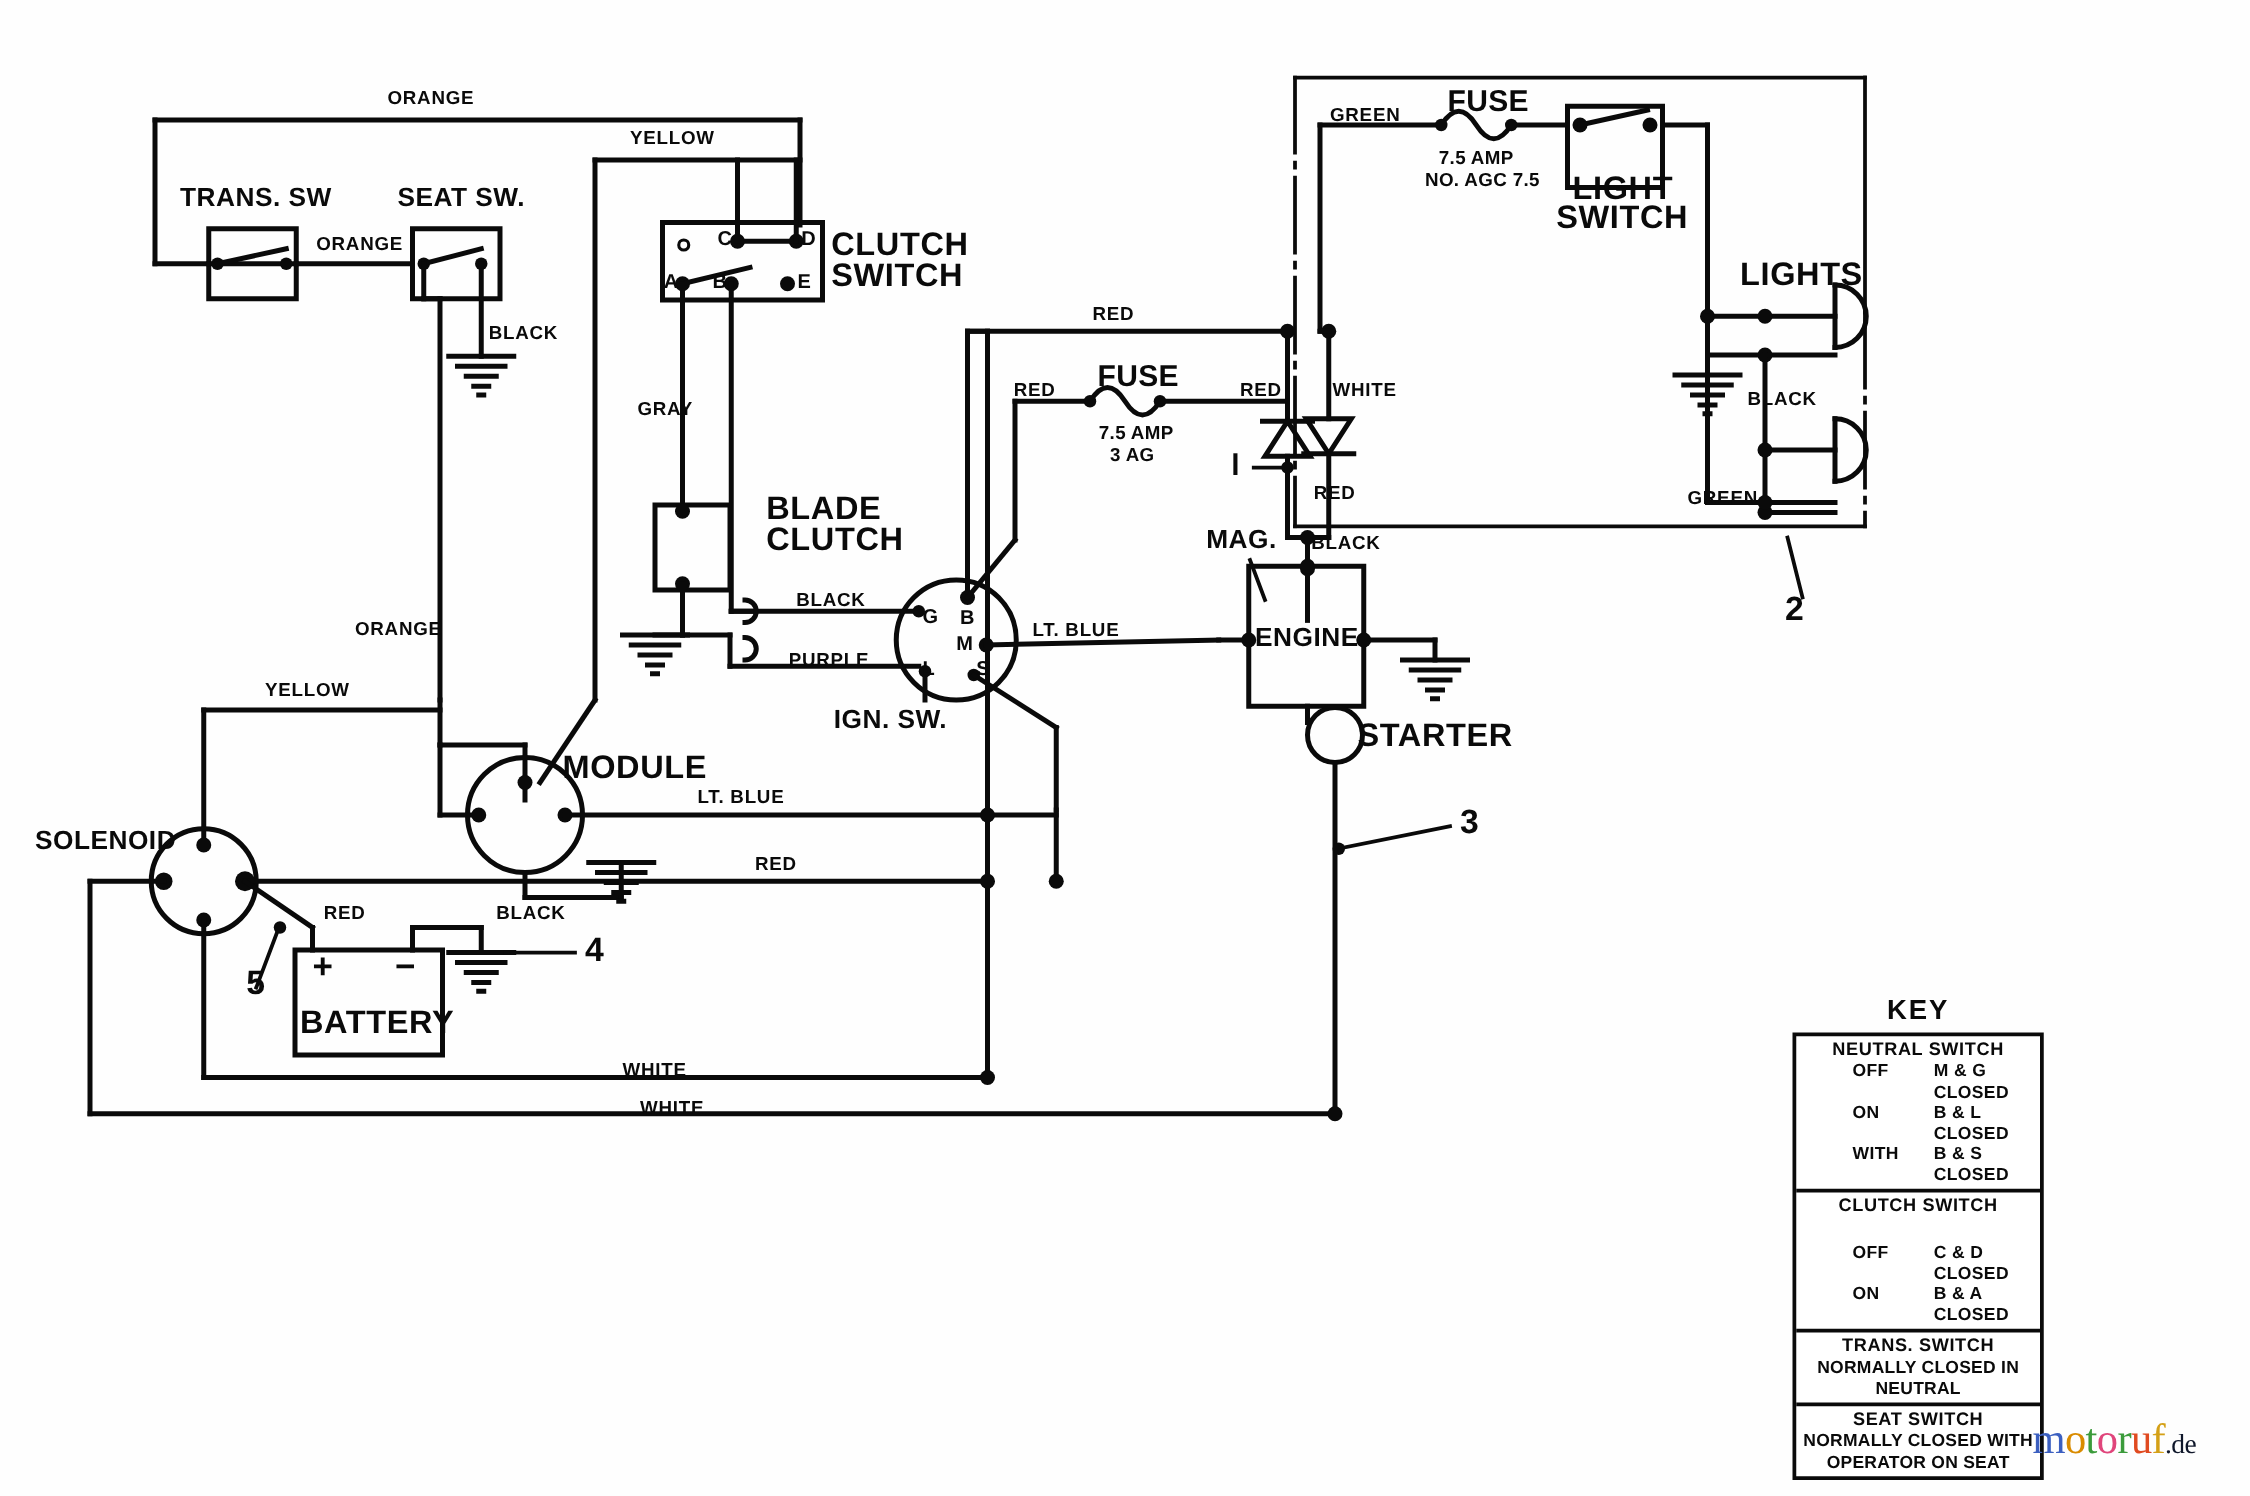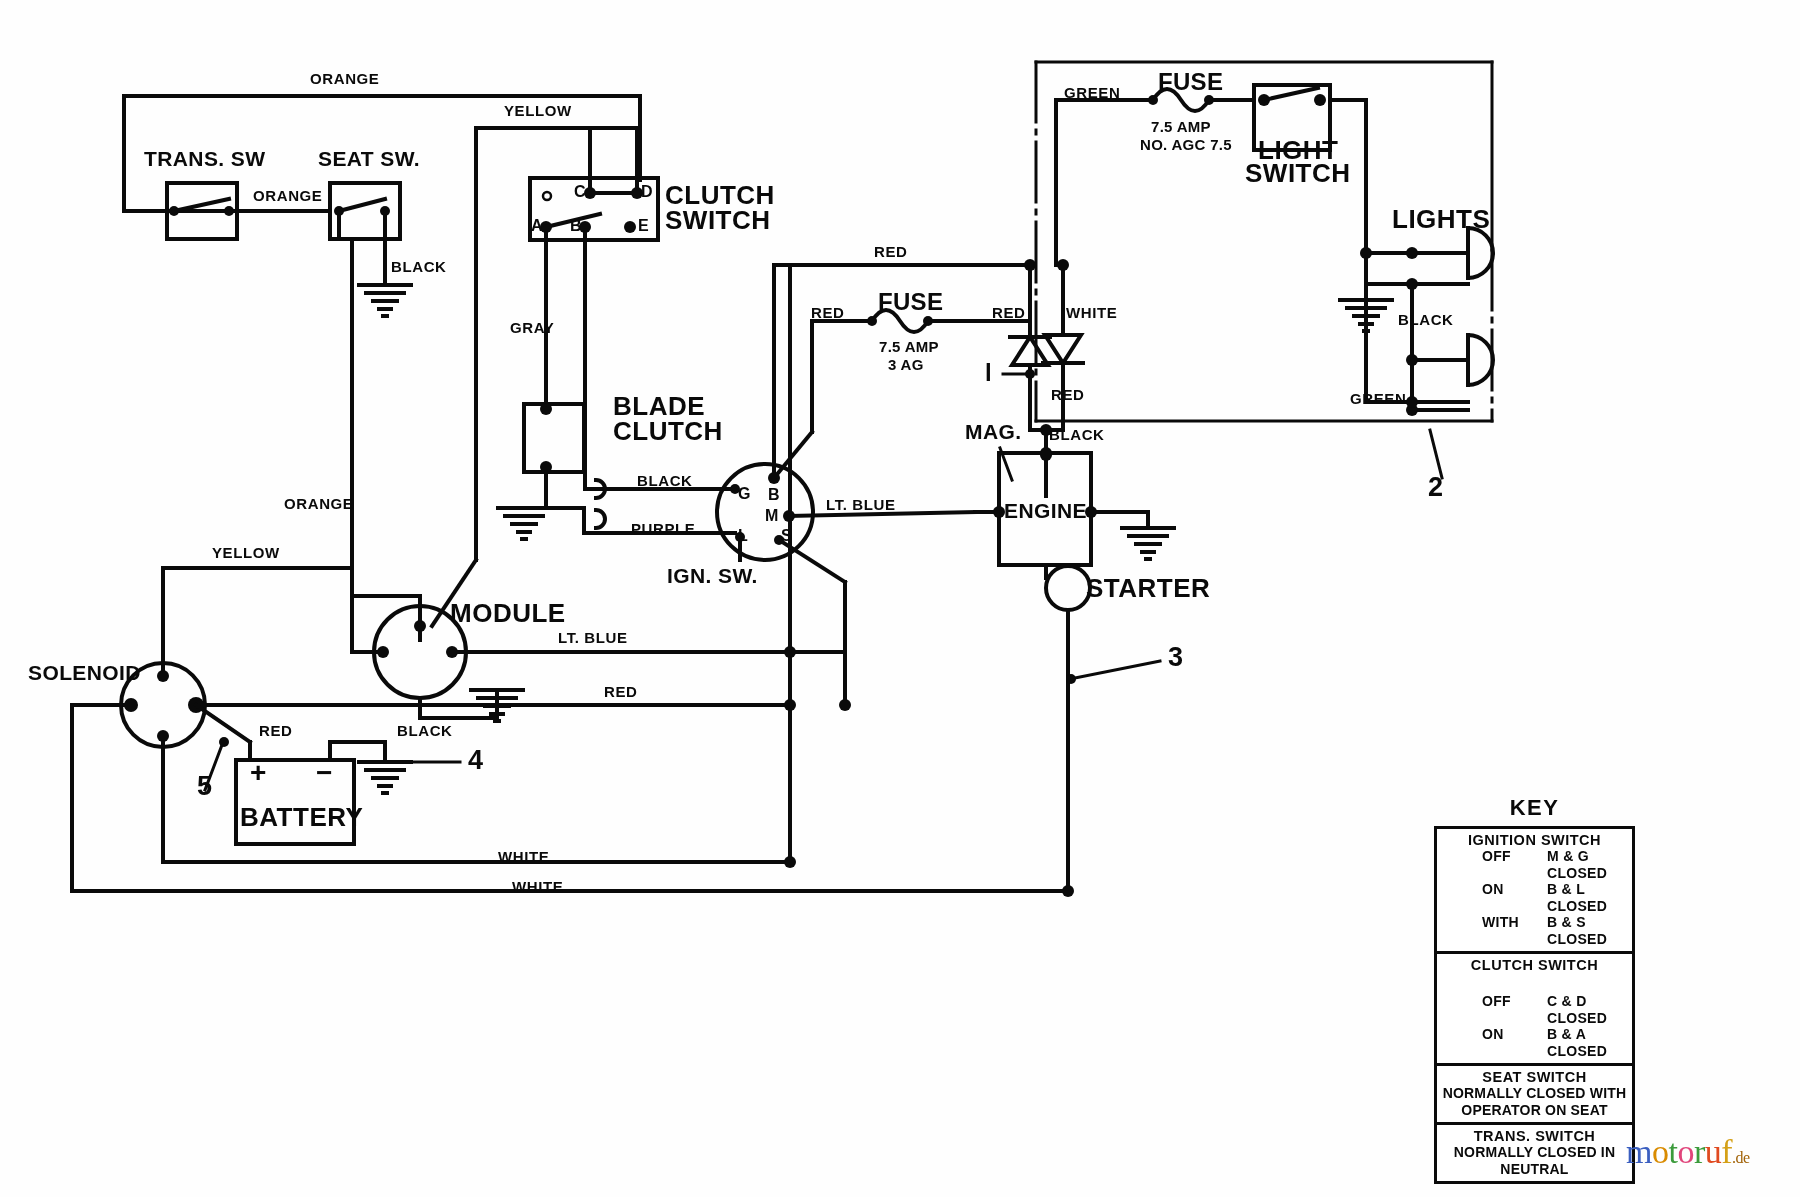--- a/index.html
+++ b/index.html
@@ -61,21 +61,21 @@
     letter-spacing:0.2px;line-height:1.18;
   }
 
   
   #wm{
     position:absolute;left:1626px;top:1133px;
     font-family:"Liberation Serif", serif;
     font-size:34px;letter-spacing:-0.5px;
   }
   #wm span{display:inline-block;}
-  #wm .suffix{font-size:16px;color:#a16207;}
+  #wm .suffix{font-size:22px;color:#0f172a;}
 </style>
 </head>
 <body>
 
 <div id="stage">
 
   <svg id="diagram" viewBox="0 0 1800 1197">
     <defs>
       <g id="gndsym">
         <line x1="-26" y1="0" x2="26" y2="0" stroke="#0a0a0a" stroke-width="4"></line>
@@ -418,21 +418,21 @@
   <div class="lbl num-lbl" style="left:1168px;top:643px;">3</div>
   <div class="lbl num-lbl" style="left:468px;top:746px;">4</div>
   <div class="lbl num-lbl" style="left:197px;top:772px;">5</div>
   <div class="lbl" style="left:985px;top:360px;font-size:24px;font-weight:bold;">l</div>
 
   <div id="keybox">
     <div id="keytitle">KEY</div>
     <div id="keytable">
 
       <div class="keysec">
-        <div class="keysec-title">IGNITION SWITCH</div>
+        <div class="keysec-title">NEUTRAL SWITCH</div>
         <div class="keyrow">
           <span class="state">OFF</span>
           <span class="cond">M &amp; G  CLOSED</span>
         </div>
         <div class="keyrow">
           <span class="state">ON</span>
           <span class="cond">B &amp; L  CLOSED</span>
         </div>
         <div class="keyrow">
           <span class="state">WITH</span>
@@ -446,31 +446,31 @@
           <span class="state">OFF</span>
           <span class="cond">C  &amp; D  CLOSED</span>
         </div>
         <div class="keyrow">
           <span class="state">ON</span>
           <span class="cond">B  &amp; A  CLOSED</span>
         </div>
       </div>
 
       <div class="keysec">
+        <div class="keysec-title">TRANS. SWITCH</div>
+        <div class="keynote">NORMALLY CLOSED IN</div>
+        <div class="keynote">NEUTRAL</div>
+      </div>
+
+      <div class="keysec">
         <div class="keysec-title">SEAT SWITCH</div>
         <div class="keynote">NORMALLY CLOSED WITH</div>
         <div class="keynote">OPERATOR ON SEAT</div>
       </div>
 
-      <div class="keysec">
-        <div class="keysec-title">TRANS. SWITCH</div>
-        <div class="keynote">NORMALLY CLOSED IN</div>
-        <div class="keynote">NEUTRAL</div>
-      </div>
-
     </div>
   </div>
 
   <div id="wm">
     <span style="color:#3b5fc0;">m</span><span style="color:#d98b00;">o</span><span style="color:#3b9b3b;">t</span><span style="color:#e0457b;">o</span><span style="color:#3b9b3b;">r</span><span style="color:#e04a20;">u</span><span style="color:#d4a017;">f</span><span class="suffix">.de</span>
   </div>
 
 </div>
 
 </body></html>

